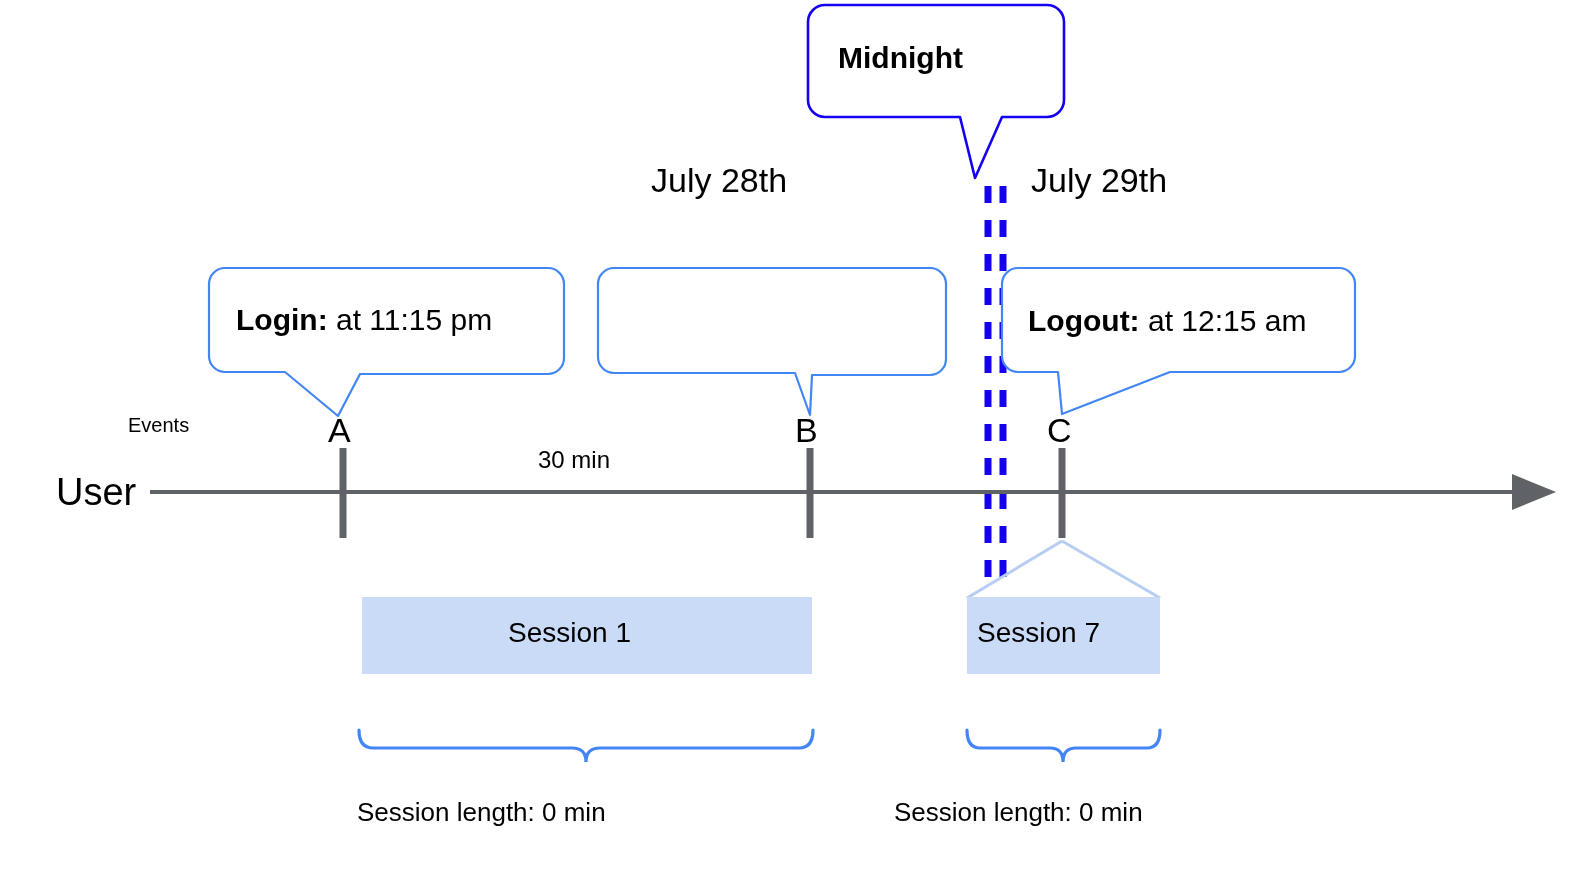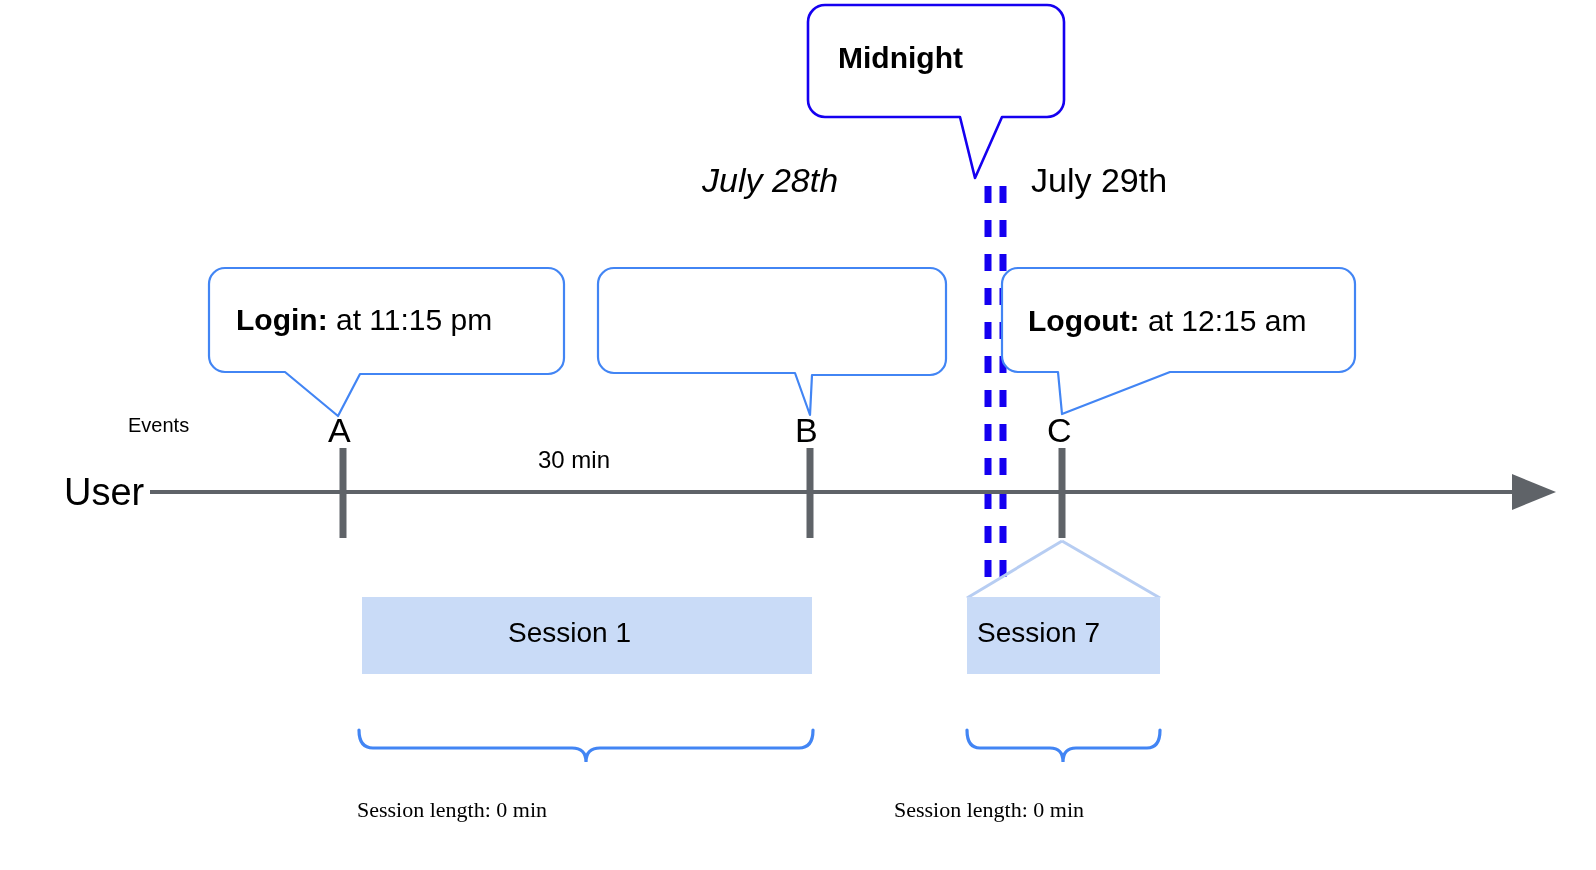--- a/index.html
+++ b/index.html
@@ -9,21 +9,21 @@
   svg.layer{position:absolute;left:0;top:0;width:1596px;height:870px;overflow:visible;}
   .txt{position:absolute;white-space:nowrap;}
   .callout-text{font-size:30px;line-height:1;}
   .callout-text b{font-weight:bold;}
   .date-label{font-size:34px;}
   .axis-label-user{font-size:38px;}
   .axis-label-events{font-size:20px;}
   .tick-letter{font-size:34px;}
   .dur-label{font-size:24px;}
   .session-label{font-size:28px;}
-  .sess-len{font-size:22px;font-family:Liberation Serif, serif;}
+  .sess-len{font-size:26px;}
   .midnight-text{font-size:30px;font-weight:bold;}
 </style>
 </head>
 <body>
 
 <div id="stage">
 
   <svg class="layer" viewBox="0 0 1596 870">
 
     <g>
@@ -69,34 +69,34 @@
       <path d="M359,730 q0,18 14,18 H572 q14,0 14,14 q0,-14 14,-14 H799 q14,0 14,-18"></path>
     </g>
 
     <g fill="none" stroke="#4285f4" stroke-width="3.2" stroke-linecap="round">
       <path d="M967,730 q0,18 13,18 H1050 q13,0 13,14 q0,-14 13,-14 H1147 q13,0 13,-18"></path>
     </g>
   </svg>
 
   <div class="txt midnight-text" style="left:838px; top:41px;">Midnight</div>
 
-  <div class="txt date-label" style="left:702px; top:161px;font-style:italic;">July 28th</div>
+  <div class="txt date-label" style="left:651px; top:161px;">July 28th</div>
   <div class="txt date-label" style="left:1031px; top:161px;text-align:right;">July 29th</div>
 
   <div class="txt callout-text" style="left:236px; top:305px;">
     <b>Login:</b><span> at 11:15 pm</span>
   </div>
 
 
   <div class="txt callout-text" style="left:1028px; top:306px;">
     <b>Logout:</b><span> at 12:15 am</span>
   </div>
 
   <div class="txt axis-label-events" style="left:128px; top:414px;">Events</div>
-  <div class="txt axis-label-user" style="left:64px; top:471px;">User</div>
+  <div class="txt axis-label-user" style="left:56px; top:471px;">User</div>
 
   <div class="txt tick-letter" style="left:328px; top:411px;">A</div>
   <div class="txt tick-letter" style="left:795px; top:411px;">B</div>
   <div class="txt tick-letter" style="left:1047px; top:411px;">C</div>
 
   <div class="txt dur-label" style="left:538px; top:446px;">30 min</div>
 
   <div class="txt session-label" style="left:508px; top:617px;">Session 1</div>
   <div class="txt session-label" style="left:977px; top:617px;">Session 7</div>
 

